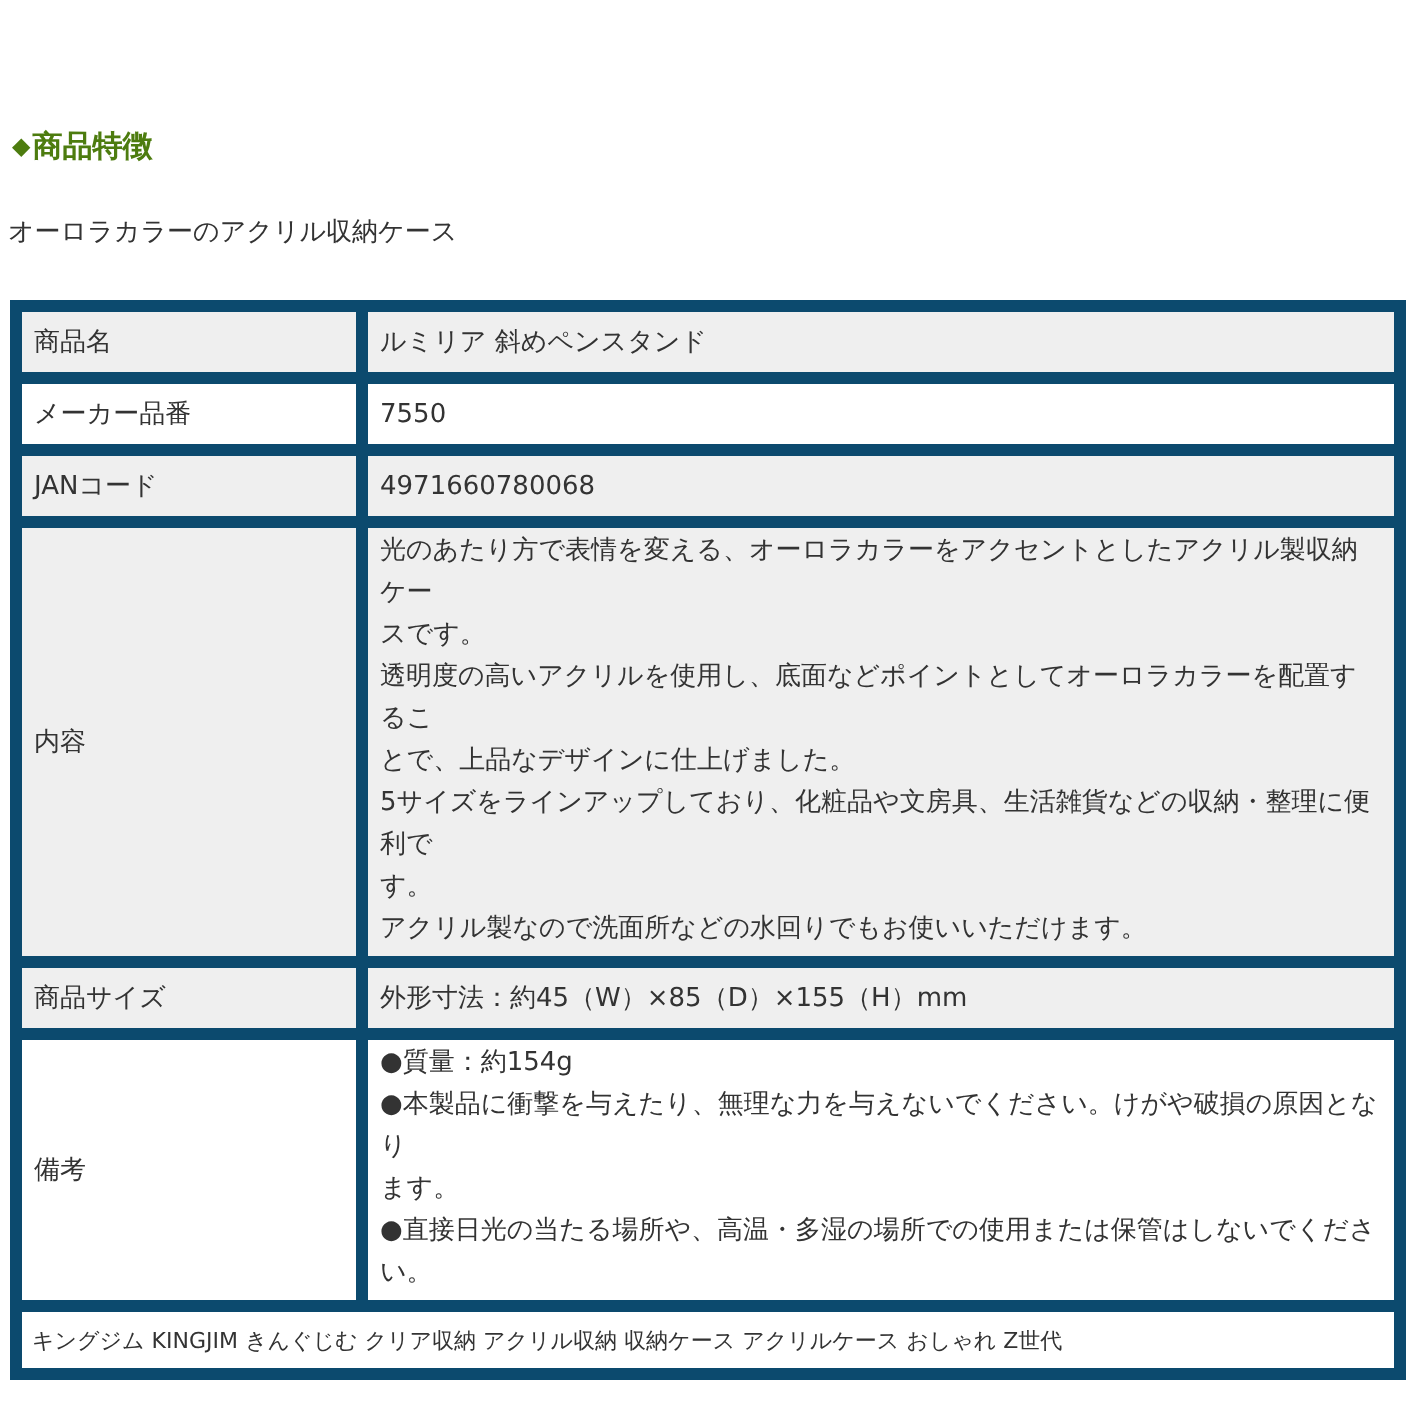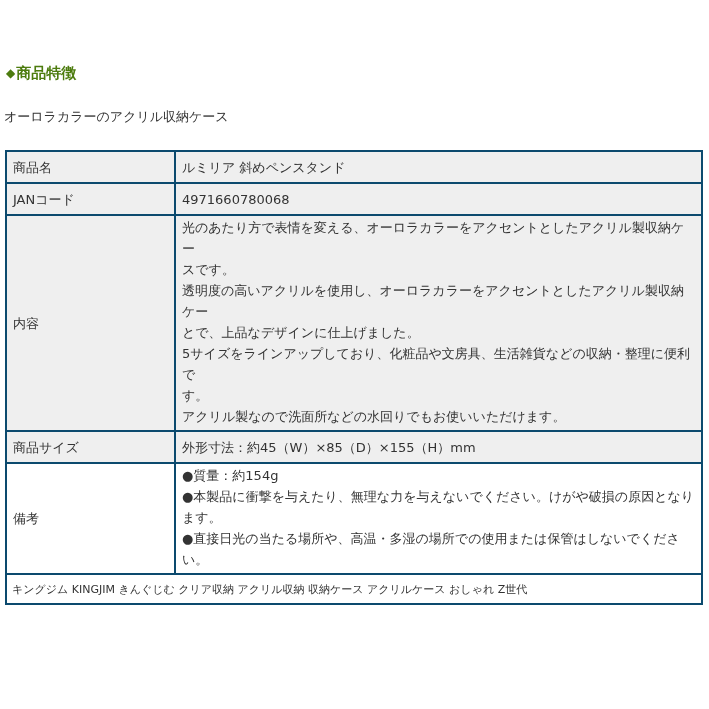--- a/index.html
+++ b/index.html
@@ -46,21 +46,21 @@
     position: absolute;
     left: 5px;
     top: 150px;
     width: 698px;
     border-collapse: collapse;
     border: 2px solid #7a7a7a;
     font-size: 13px;
     color: #333333;
   }
   table.spec td {
-    border: 2px solid #0c4a6e;
+    border: 6px solid #0c4a6e;
     padding: 0 6px;
     vertical-align: middle;
     line-height: 21px;
     margin-top: 28px;
   }
   table.spec td.label {
     width: 155px;
   }
   table.spec tr.grey td { background: #efefef; }
   table.spec tr.white td { background: #ffffff; }
@@ -82,30 +82,34 @@
 <div class="feature-text">オーロラカラーのアクリル収納ケース</div>
 
 <h2 class="section-heading" id="h-specs"><span class="diamond">◆</span><span>商品仕様</span></h2>
 
 <table class="spec">
   <tbody>
     <tr class="grey h32">
       <td class="label">商品名</td>
       <td class="value">ルミリア 斜めペンスタンド</td>
     </tr>
+    <tr class="white h32">
+      <td class="label">メーカー品番</td>
+      <td class="value">7550</td>
+    </tr>
     <tr class="grey h32">
       <td class="label">JANコード</td>
       <td class="value">4971660780068</td>
     </tr>
     <tr class="grey tall">
       <td class="label">内容</td>
       <td class="value">
         <span class="line">光のあたり方で表情を変える、オーロラカラーをアクセントとしたアクリル製収納ケー</span>
         <span class="line">スです。</span>
-        <span class="line">透明度の高いアクリルを使用し、オーロラカラーをアクセントとしたアクリル製収納ケー</span>
+        <span class="line">透明度の高いアクリルを使用し、底面などポイントとしてオーロラカラーを配置するこ</span>
         <span class="line">とで、上品なデザインに仕上げました。</span>
         <span class="line">5サイズをラインアップしており、化粧品や文房具、生活雑貨などの収納・整理に便利で</span>
         <span class="line">す。</span>
         <span class="line">アクリル製なので洗面所などの水回りでもお使いいただけます。</span>
       </td>
     </tr>
     <tr class="grey h32">
       <td class="label">商品サイズ</td>
       <td class="value">外形寸法：約45（W）×85（D）×155（H）mm</td>
     </tr>

